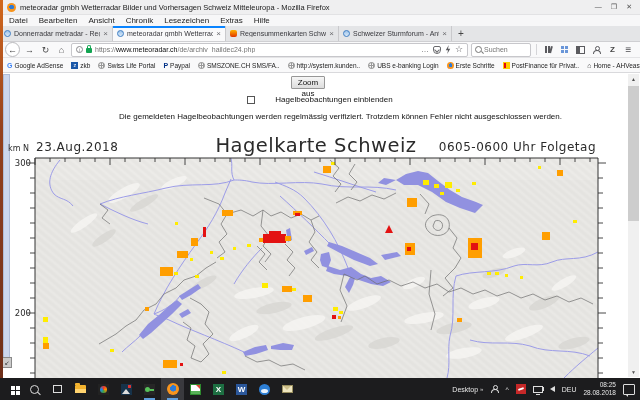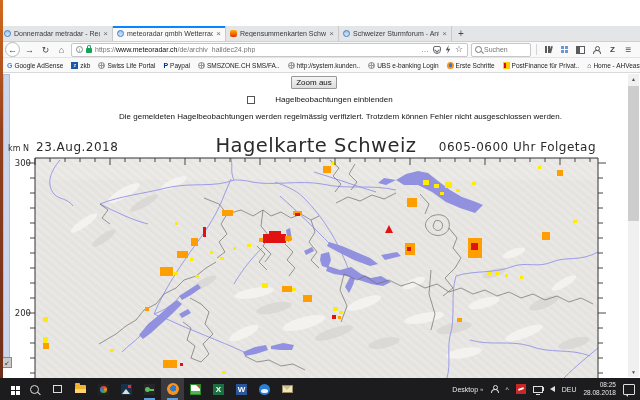--- a/index.html
+++ b/index.html
@@ -99,21 +99,21 @@
   .pfico::after{content:"";position:absolute;left:1px;top:1px;width:2px;height:5px;background:#e30613;}
   .homeico{font-size:7px;color:#444;}
 
   
   #content{top:73px;height:305px;background:#fff;}
   .lstrip{position:absolute;left:3px;top:1px;width:7px;height:294px;background:#ccd7ee;
           border:1px solid #b0bdd8;box-sizing:border-box;}
   .lstrip-btn{position:absolute;left:2px;top:284px;width:10px;height:11px;background:#cbcbcb;
           border:1px solid #8a8a8a;box-sizing:border-box;font-size:6px;color:#222;
           display:flex;align-items:center;justify-content:center;line-height:6px;}
-  .zoombtn{position:absolute;left:291px;top:3px;width:46px;height:13px;
+  .zoombtn{position:absolute;left:291px;top:3px;width:34px;height:13px;
           background:linear-gradient(#f6f6f6,#dddddd);border:1px solid #979797;border-radius:1px;
           font-size:8px;color:#111;text-align:center;line-height:11px;font-family:"Liberation Sans",sans-serif;padding:0;}
   .cbrow{position:absolute;left:0;right:0;top:22px;display:flex;justify-content:center;align-items:center;
           gap:20px;font-size:8px;color:#111;}
   .cbx{width:8px;height:8px;border:1px solid #555;background:#fff;box-sizing:border-box;}
   .disc{position:absolute;left:0;right:0;top:39px;text-align:center;font-size:8px;color:#111;padding-left:41px;}
   #map-svg{position:absolute;left:4px;top:60px;}
   #map-svg text{font-family:"DejaVu Sans",sans-serif;fill:#2b2b2b;}
   .axisline{stroke:#333;stroke-width:1;}
   #axis-ticks line{stroke:#333;stroke-width:0.9;}
@@ -176,21 +176,39 @@
   .clock{text-align:right;font-size:6.5px;line-height:8px;}
   .ac{width:10px;height:9px;border:1px solid #ddd;border-radius:1px;position:relative;}
   .ac::after{content:"";position:absolute;left:1px;bottom:-3px;border-left:3px solid transparent;border-top:3px solid #ddd;}
 </style>
 </head>
 <body>
 
 <div class="screen">
   <div class="edge-strip"></div>
 
-
+  <div class="row" id="titlebar">
+    <span class="ffdot"></span>
+    <span class="wtitle">meteoradar gmbh Wetterradar Bilder und Vorhersagen Schweiz Mitteleuropa - Mozilla Firefox</span>
+    <span class="wincaps">
+      <span>—</span>
+      <span>❐</span>
+      <span>✕</span>
+    </span>
+  </div>
+
+  <div class="row" id="menubar">
+    <span>Datei</span>
+    <span>Bearbeiten</span>
+    <span>Ansicht</span>
+    <span>Chronik</span>
+    <span>Lesezeichen</span>
+    <span>Extras</span>
+    <span>Hilfe</span>
+  </div>
 
   <div class="row" id="tabbar">
     <div class="tab">
       <span class="tabglobe"></span>
       <span class="t-title">Donnerradar metradar - Regen</span>
       <span class="t-close">×</span>
     </div>
     <div class="tab active">
       <span class="tabglobe"></span>
       <span class="t-title">meteoradar gmbh Wetterradar</span>

